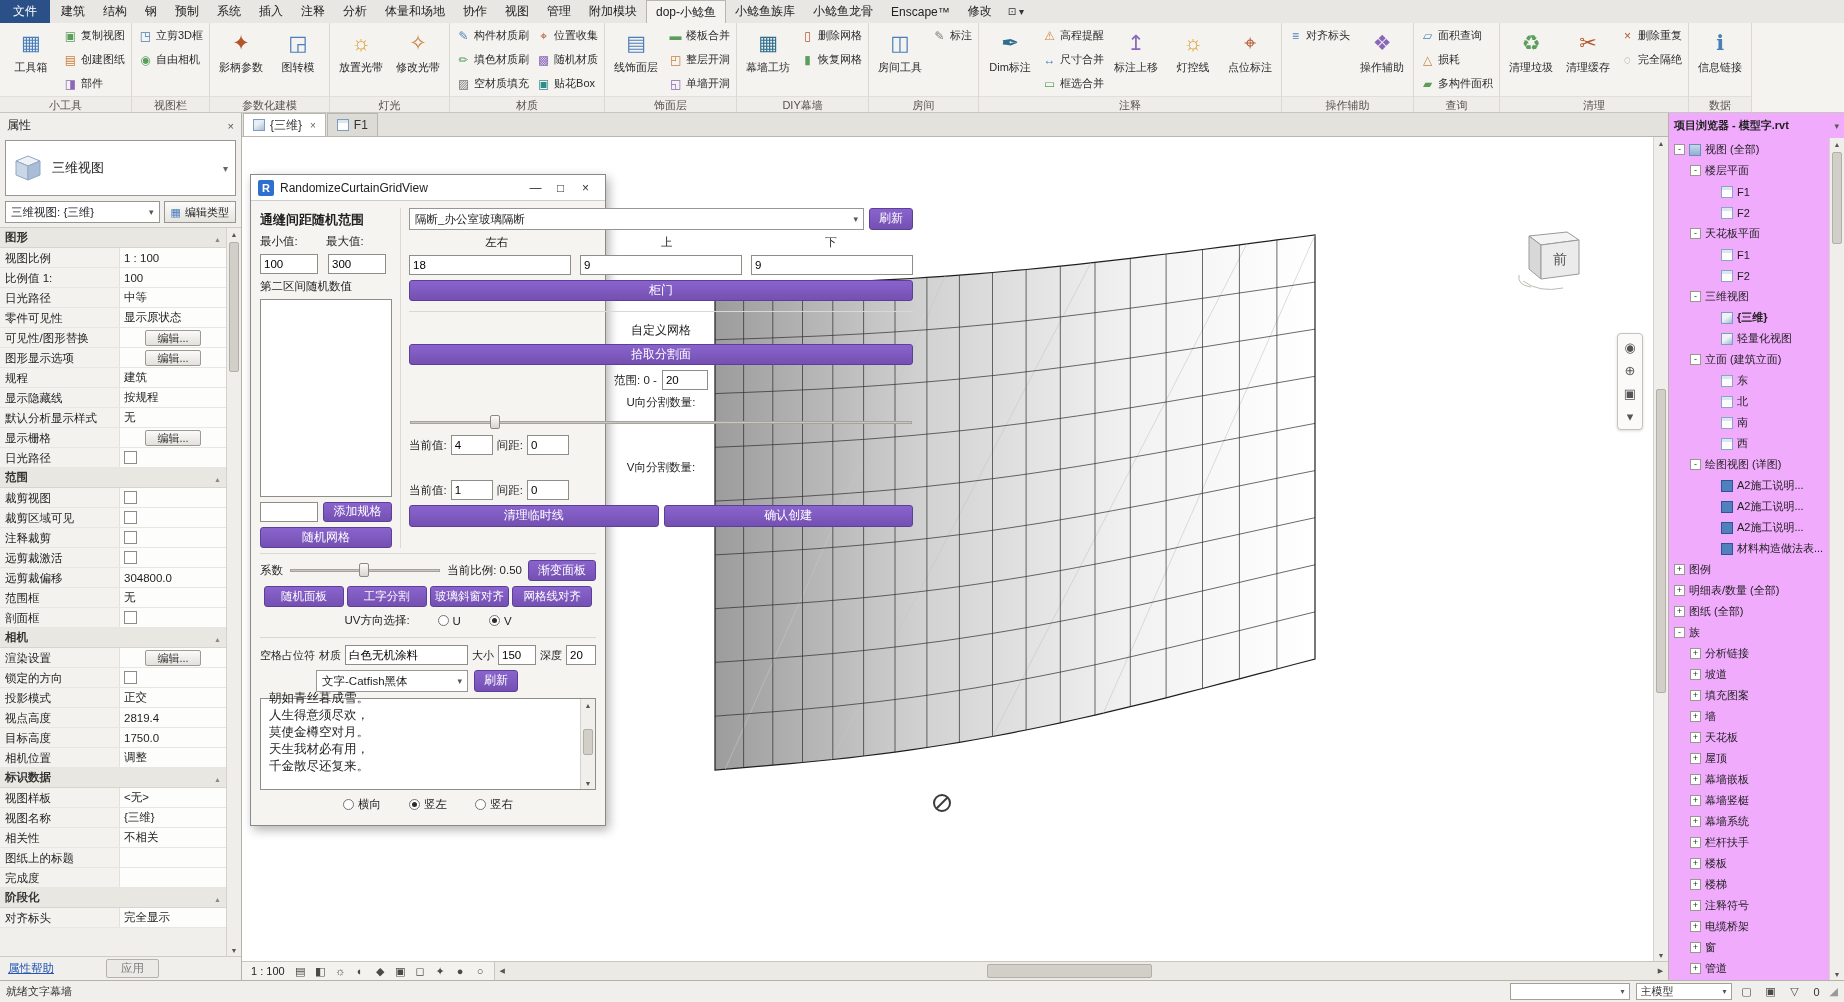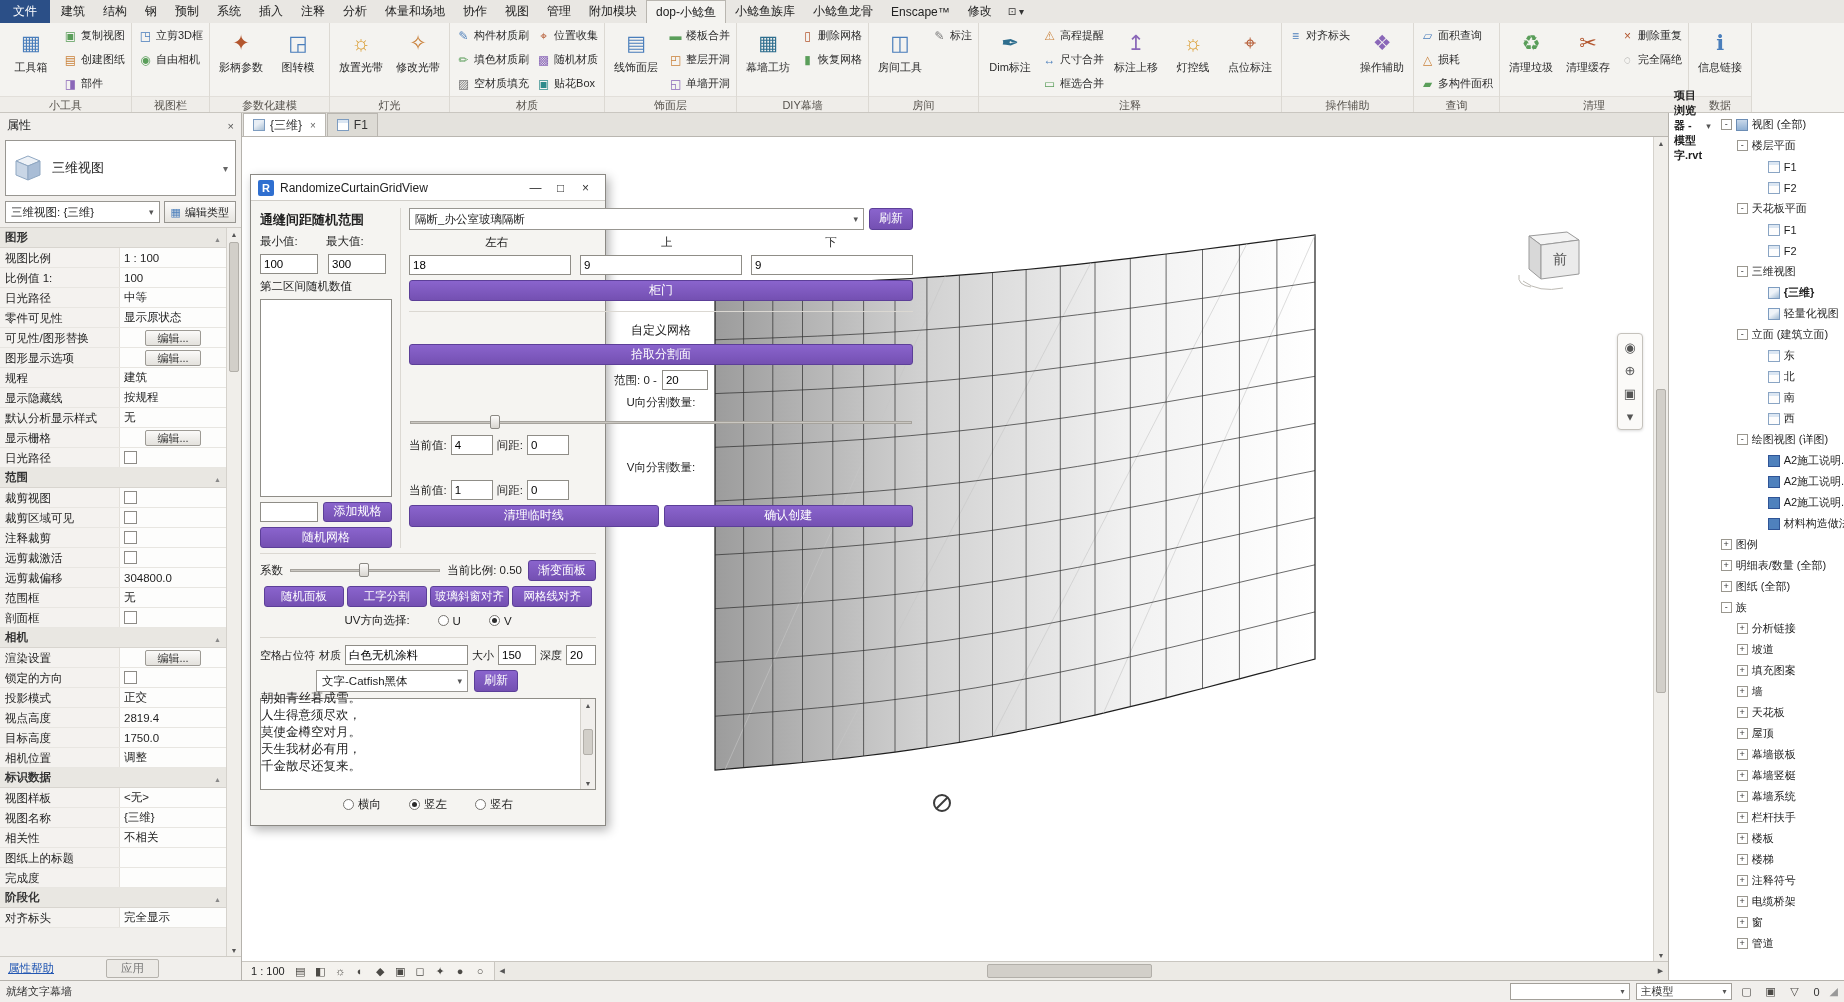--- a/index.html
+++ b/index.html
@@ -92,21 +92,21 @@
   .vcb-ico{width:17px;height:16px;display:flex;align-items:center;justify-content:center;font-size:11px;color:#4c4a46;}
   .hscroll{flex:1;position:relative;background:#eceae5;}
   .hs-arrow{position:absolute;top:0;bottom:0;width:15px;display:flex;align-items:center;justify-content:center;font-size:7px;color:#555;}
   .hs-arrow.left{left:0;}
   .hs-arrow.right{right:0;}
   .hs-arrow.left::before{content:"◀";}
   .hs-arrow.right::before{content:"▶";}
   .hs-thumb{position:absolute;top:2px;bottom:2px;left:42%;width:14%;background:#d2cfc9;border:1px solid #b2afa9;border-radius:2px;}
 
   
-  .browser{width:176px;min-width:176px;background:#ffffff;border-left:1px solid #b5b2ac;display:flex;flex-direction:row;}
+  .browser{width:176px;min-width:176px;background:#f0abfc;border-left:1px solid #b5b2ac;display:flex;flex-direction:column;}
   .browser-header{height:25px;display:flex;align-items:center;padding:0 5px;font-size:11px;font-weight:bold;gap:4px;}
   .bh-caret{margin-left:auto;font-size:9px;color:#555;}
   .tree{flex:1;min-height:0;display:flex;}
   .tree-inner{flex:1;overflow:hidden;padding-top:1px;}
   .trow{height:21px;display:flex;align-items:center;gap:4px;font-size:11px;white-space:nowrap;overflow:hidden;}
   .trow.d0{padding-left:5px;}
   .trow.d1{padding-left:21px;}
   .trow.d2{padding-left:37px;}
   .trow.bold .tlabel{font-weight:bold;}
   .exp{width:11px;height:11px;min-width:11px;border:1px solid #9a978f;background:#fff;font-size:9px;line-height:9px;text-align:center;color:#333;}
@@ -163,21 +163,21 @@
   .coef-row{display:flex;align-items:center;gap:6px;margin:1px 0 3px;font-size:11.5px;}
   .act-row{display:flex;gap:3px;margin:2px 4px;}
   .act-row .pbtn{flex:1;padding:3px 2px;font-size:11.5px;white-space:nowrap;}
   .uv-row{display:flex;justify-content:center;align-items:center;gap:28px;margin:4px 0;font-size:11.5px;}
   .radio-item{display:flex;align-items:center;gap:4px;}
   .radio{width:11px;height:11px;border:1px solid #767470;border-radius:50%;background:#fff;position:relative;}
   .radio.on::after{content:"";position:absolute;left:2px;top:2px;right:2px;bottom:2px;background:#2b2b2b;border-radius:50%;}
   .ph-row{display:flex;align-items:center;gap:4px;font-size:11px;margin:2px 0;}
   .font-row{display:flex;gap:6px;margin:3px 0;padding-left:56px;}
   .poem{height:92px;border:1px solid #8f8d87;background:#fff;display:flex;margin:3px 0;}
-  .poem-text{flex:1;overflow:hidden;padding:0 0;font-size:12.5px;line-height:17px;margin-top:-9px;}
+  .poem-text{flex:1;overflow:hidden;padding:0 8px;font-size:12.5px;line-height:17px;margin-top:-9px;}
   .poem-scroll{width:15px;border-left:1px solid #d5d2cc;background:#f1efec;display:flex;flex-direction:column;align-items:center;}
   .pbtn{background:linear-gradient(#8a64cd,#7450b2);color:#fff;border:1px solid #5c3f98;border-radius:3px;font:inherit;font-size:12px;padding:3px 9px;line-height:1.1;white-space:nowrap;cursor:default;}
   .pbtn.wide{width:100%;}
   .pbtn.big{padding:5px 0;font-size:13.5px;letter-spacing:2px;}
   .din{height:20px;border:1px solid #8f8d87;background:#fff;font:inherit;font-size:11.5px;padding:0 3px;}
   .w28{width:30px;}.w36{width:38px;}.w40{width:42px;}.w44{width:46px;}.w56{width:58px;}.w150{width:152px;}
   .grow{flex:1;min-width:0;}
   .slider{position:relative;height:15px;}
   .slider.grow{flex:1;}
   .slider .track{position:absolute;left:1px;right:1px;top:6px;height:3px;background:#cac7c1;border:1px solid #a6a39d;}

